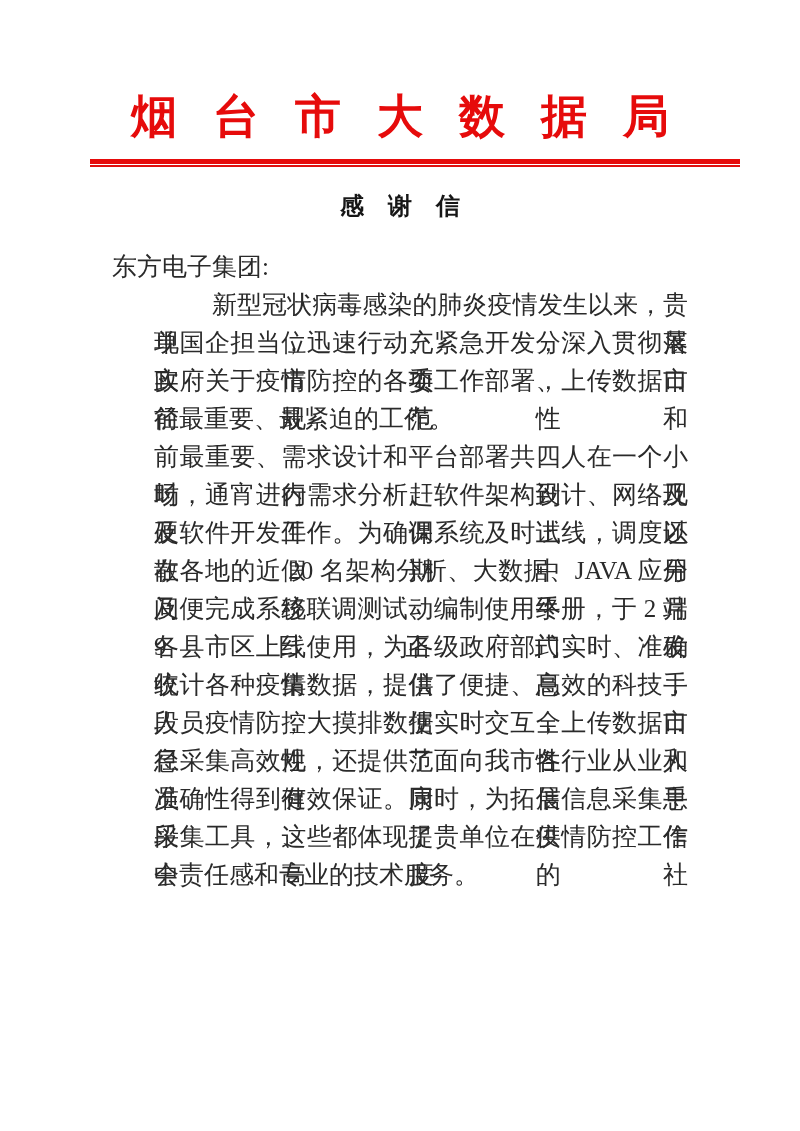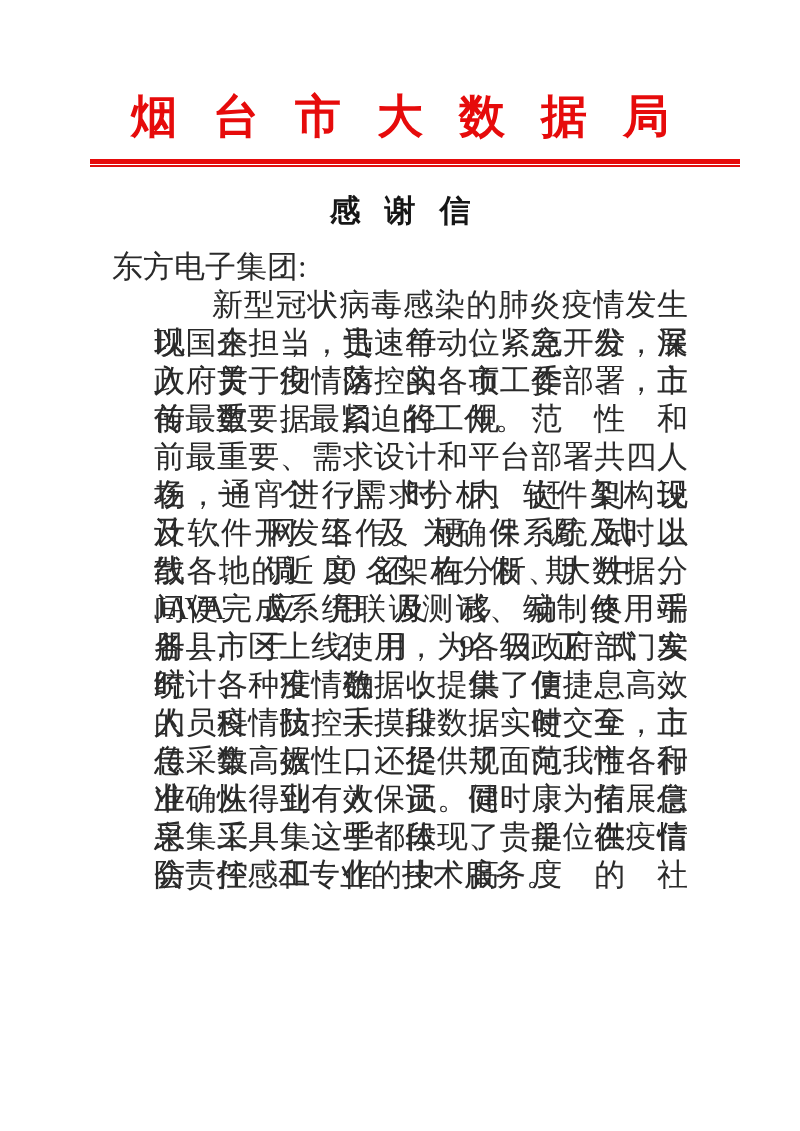--- a/index.html
+++ b/index.html
@@ -48,35 +48,35 @@
   .rule-bottom .bar-gap   { height: 2px; background: #ffffff; }
   .rule-bottom .bar-thick { height: 7px; background: #e60b0b; }
 
   
   .doc-title {
     position: absolute;
     top: 190px;
     left: 0;
     width: 100%;
     text-align: center;
-    font-size: 31px;
+    font-size: 24px;
     font-weight: bold;
     color: #161616;
     letter-spacing: 24px;
     text-indent: 24px;
     white-space: nowrap;
   }
 
   
   .body-block {
     position: absolute;
     top: 248px;
     left: 112px;
     width: 576px;
-    font-size: 31px;
+    font-size: 25px;
     color: #2a2a2a;
   }
   .salutation {
     height: 38px;
     line-height: 38px;
     text-align: left;
     white-space: nowrap;
   }
   .line {
     height: 38px;

